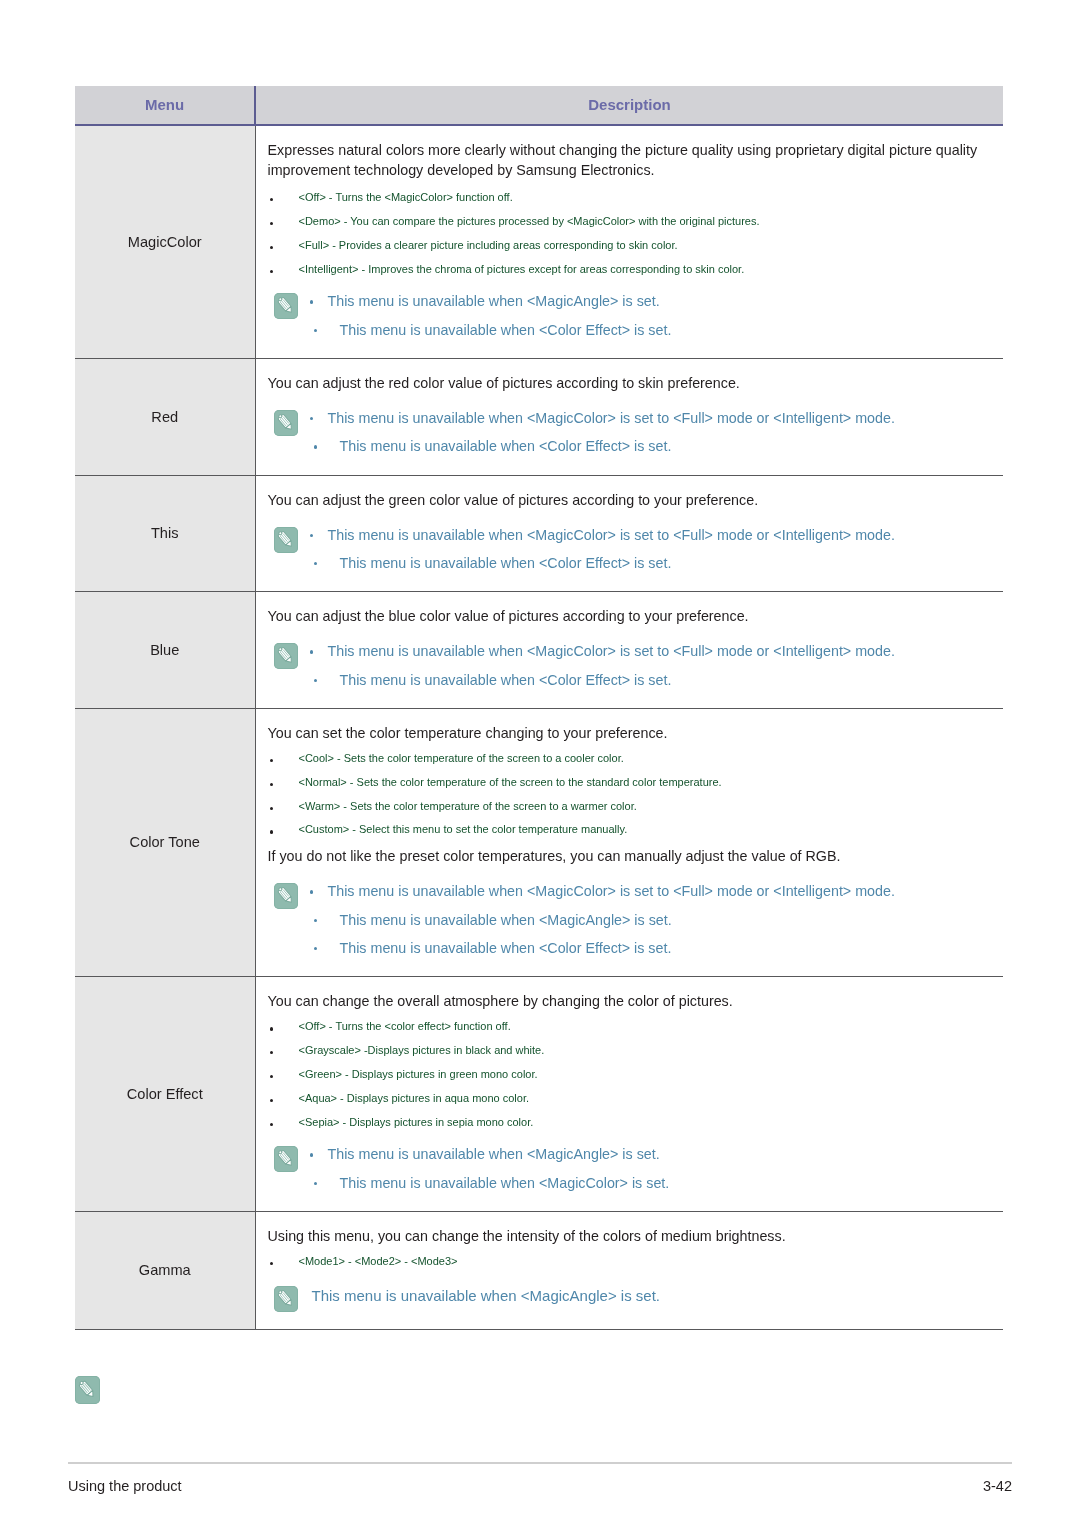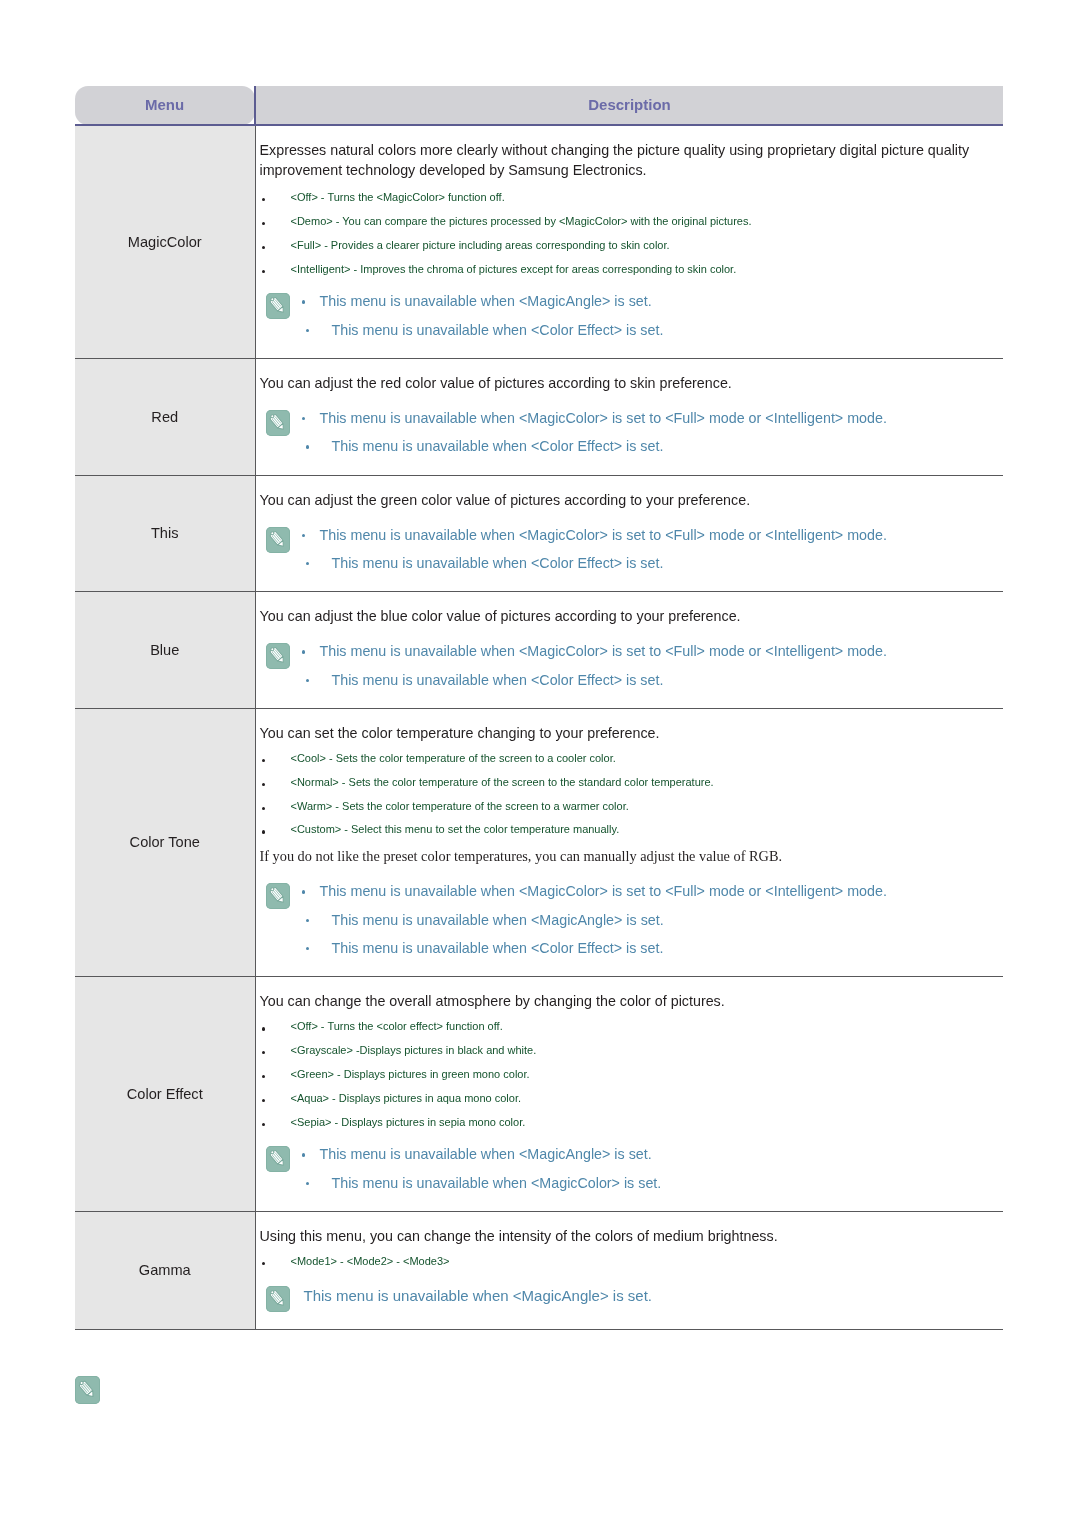--- a/index.html
+++ b/index.html
@@ -41,53 +41,52 @@
     color: #6b6ba8;
     font-weight: bold;
     font-size: 15px;
     padding: 10px 0 11px 0;
     text-align: center;
     border-bottom: 2px solid #5c5c91;
     vertical-align: middle;
   }
   thead th.th-menu {
     border-right: 2px solid #5c5c91;
-    border-radius: 13px;
   }
 
   tbody td {
     vertical-align: middle;
     border-bottom: 1.6px solid #58585a;
     font-size: 14.3px;
   }
   tbody tr:first-child td {
     border-top: none;
   }
   td.menu-cell {
     background: #e6e6e6;
     text-align: center;
     color: #231f20;
     font-size: 14.6px;
     border-right: 1.6px solid #58585a;
     padding: 5px 6px;
   }
   td.desc-cell {
     background: #ffffff;
-    padding: 14px 8px 14px 4px;
+    padding: 14px 8px 14px 12px;
   }
 
   
   .para {
     margin: 0 0 10px 0;
     line-height: 1.40;
     color: #231f20;
     font-size: 14.3px;
   }
   .para.tight { margin-bottom: 8px; }
-  .para.last { margin-bottom: 12px; font-family: Liberation Serif, serif; }
+  .para.last { margin-bottom: 12px; }
 
   ul.bl {
     list-style: none;
     margin: 0 0 6px 0;
     padding: 0;
   }
   ul.bl li {
     position: relative;
     padding-left: 31px;
     margin-bottom: 9px;
@@ -440,14 +439,21 @@
           <path d="M8.4 16.6 L12 21.2 L15.6 16.6 Z" fill="#ffffff" stroke="#7aa99c" stroke-width="1" stroke-linejoin="round"></path>
           <line x1="10.1" y1="6.3" x2="10.1" y2="15.2" stroke="#9ec6bb" stroke-width="0.9"></line>
           <line x1="12" y1="6.3" x2="12" y2="15.2" stroke="#9ec6bb" stroke-width="0.9"></line>
           <line x1="13.9" y1="6.3" x2="13.9" y2="15.2" stroke="#9ec6bb" stroke-width="0.9"></line>
           <circle cx="12" cy="4.2" r="1.5" fill="#ffffff" stroke="#7aa99c" stroke-width="1"></circle>
         </g>
       </svg>
     </span>
   </div>
 
+  <div class="page-footer">
+    <div class="rule"></div>
+    <div class="ftrow">
+      <span>Using the product</span>
+      <span>3-42</span>
+    </div>
+  </div>
 
 </div>
 
 </body></html>

